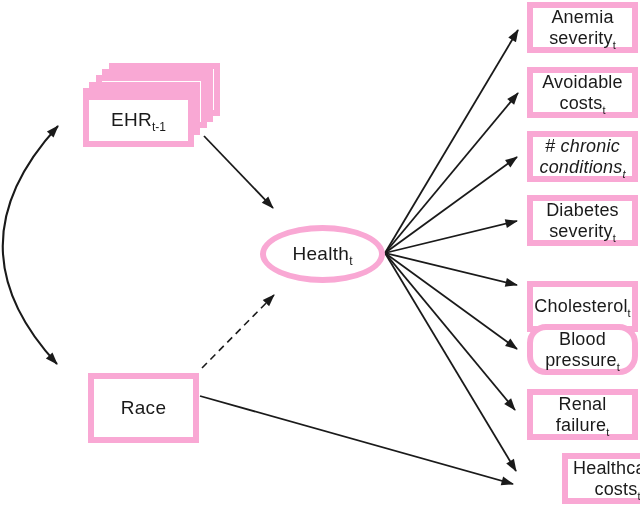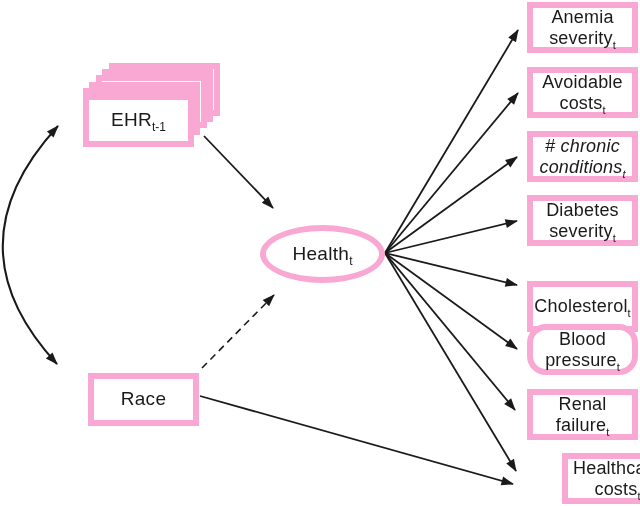--- a/index.html
+++ b/index.html
@@ -27,21 +27,21 @@
 
   
   .ehr-layer { width: 111px; height: 53px; }
   .ehr-l5 { left: 109px; top: 63px; }
   .ehr-l4 { left: 102px; top: 69px; }
   .ehr-l3 { left: 96px;  top: 75px; }
   .ehr-l2 { left: 89px;  top: 82px; }
   .ehr-l1 { left: 83px;  top: 88px; }
   .ehr-front { left: 76px; top: 94px; margin-left: 7px; }
 
-  .race-box { left: 88px; top: 373px; width: 111px; height: 53px; }
+  .race-box { left: 88px; top: 373px; width: 111px; height: 70px; }
 
   .health-ellipse {
     left: 260px; top: 225px; width: 125px; height: 58px;
     border-radius: 50%;
   }
 
   .node-label { font-size: 19px; letter-spacing: 0.3px; line-height: 1.1; }
 
   .obox { left: 527px; width: 111px; height: 51px; }
   .o1 { top: 2px; }

